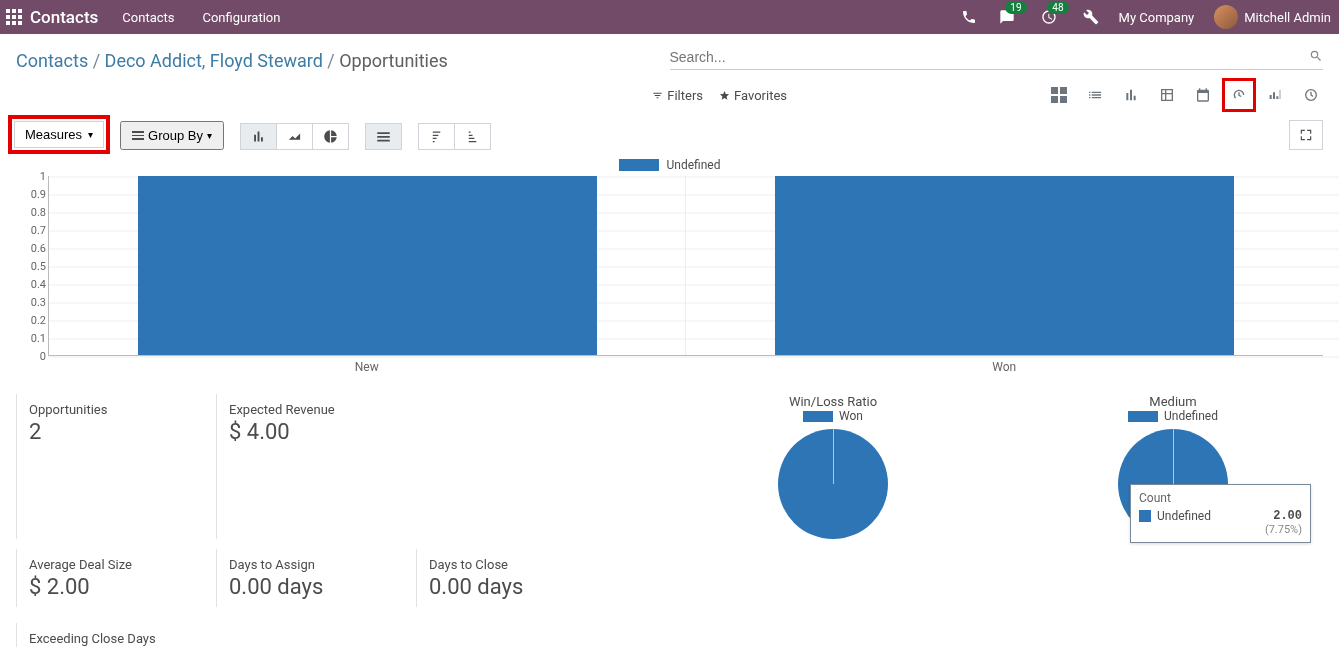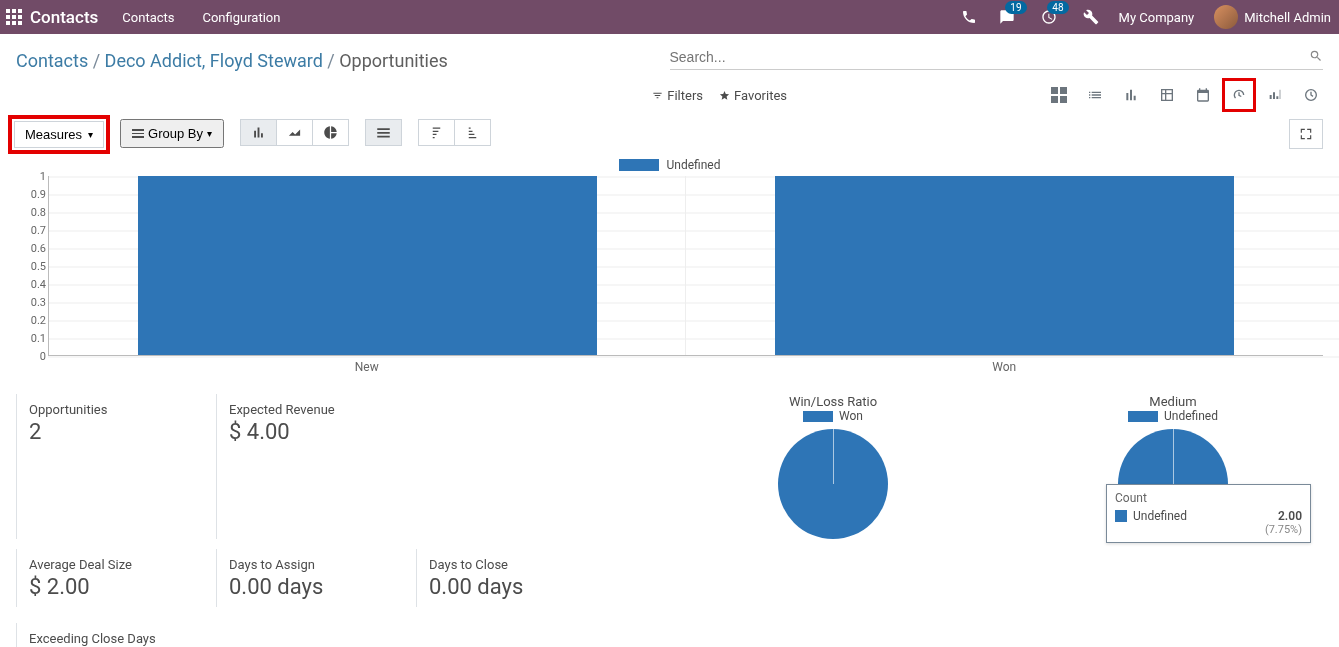--- a/index.html
+++ b/index.html
@@ -6,21 +6,21 @@
   body { font-family: -apple-system, BlinkMacSystemFont, "Segoe UI", Roboto, Helvetica, Arial, sans-serif; font-size: 13px; color: #4c4c4c; background: #fff; width: 1339px; }
   
   
   .navbar { background: #714b67; height: 34px; display: flex; align-items: center; color: #fff; padding: 0 8px 0 0; }
   .navbar .apps-icon { width: 28px; display: flex; align-items: center; justify-content: center; }
   .navbar .apps-icon svg { width: 16px; height: 16px; fill: #fff; }
   .navbar .brand { font-size: 17px; font-weight: 500; margin-right: 24px; margin-left:2px;}
   .navbar .nav-link { font-size: 13px; margin-right: 28px; cursor: pointer; }
   .navbar .spacer { flex: 1; }
   .navbar .right-item { margin-left: 16px; display: flex; align-items: center; cursor: pointer; position: relative; }
-  .navbar .badge { background: #0369a1; color: #fff; font-size: 10px; padding: 1px 5px; border-radius: 8px; position: absolute; top: -8px; right: -12px; }
+  .navbar .badge { background: #15803d; color: #fff; font-size: 10px; padding: 1px 5px; border-radius: 8px; position: absolute; top: -8px; right: -12px; }
   .navbar svg.topicon { width: 16px; height: 16px; fill: #fff; }
   .avatar { width: 24px; height: 24px; border-radius: 50%; background: linear-gradient(135deg, #d89060, #8b5a3c); margin-right: 6px; }
   
   
   .control-panel { padding: 10px 16px 0 16px; }
   .cp-row1 { display: flex; align-items: center; }
   .breadcrumb { flex: 1; font-size: 18px; color: #7a8a99; margin-top: 6px; }
   .breadcrumb a { color: #3d7ca5; text-decoration: none; cursor: pointer; }
   .breadcrumb .current { color: #5f5f5f; }
   .search-area { flex: 1; position: relative; border-bottom: 1px solid #ccc; }
@@ -30,21 +30,21 @@
   .cp-left-spacer { flex: 1; }
   .toolbar-btns { display: flex; gap: 16px; align-items: center; }
   .tb-btn { display: inline-flex; align-items: center; gap: 4px; cursor: pointer; color: #4c4c4c; font-size: 13px;}
   .tb-btn svg { width: 11px; height: 11px; fill: #4c4c4c; }
   .view-switcher { display: flex; gap: 12px; align-items: center; margin-left: 20px; }
   .view-btn { width: 24px; height: 24px; display: flex; align-items: center; justify-content: center; cursor: pointer; color: #6c757d; }
   .view-btn svg { width: 16px; height: 16px; fill: #6c757d; }
   .view-btn.highlighted { outline: 3px solid #e30000; outline-offset: 2px; }
   
   
-  .dash-toolbar { display: flex; align-items: flex-start; padding: 12px 16px 8px 12px; gap: 8px; }
+  .dash-toolbar { display: flex; align-items: flex-end; padding: 12px 16px 8px 12px; gap: 8px; }
   .measures-btn { border: 1px solid #ced4da; padding: 5px 10px; cursor: pointer; display: inline-flex; align-items: center; gap: 6px; font-size: 13px; background: #fff; }
   .measures-wrap { outline: 4px solid #e30000; padding: 2px; }
   .groupby-btn { padding: 5px 10px; cursor: pointer; display: inline-flex; align-items: center; gap: 4px; font-size: 13px; margin-left: 6px; }
   .btn-group { display: inline-flex; border: 1px solid #ced4da; margin-left: 8px; }
   .btn-group .gbtn { padding: 5px 10px; cursor: pointer; border-right: 1px solid #ced4da; display: flex; align-items: center; justify-content: center; }
   .btn-group .gbtn:last-child { border-right: none; }
   .btn-group .gbtn.active { background: #e9ecef; }
   .btn-group .gbtn svg { width: 15px; height: 15px; fill: #4c4c4c; }
   .dash-toolbar .spacer { flex: 1; }
   .expand-btn { border: 1px solid #ced4da; width: 34px; height: 30px; display: flex; align-items: center; justify-content: center; cursor: pointer; }
@@ -71,24 +71,24 @@
   .kpi-label { font-size: 13px; color: #4c4c4c; margin-bottom: 2px; }
   .kpi-value { font-size: 22px; color: #4c4c4c; }
   .sub-charts { flex: 1; display: flex; gap: 40px; justify-content: flex-end; padding-left: 40px; }
   .subchart { width: 300px; text-align: center; }
   .subchart-title { font-size: 13px; }
   .pie-legend { display: flex; justify-content: center; gap: 6px; font-size: 12px; align-items: center; margin-bottom: 6px; }
   .pie { width: 110px; height: 110px; border-radius: 50%; background: #2e75b6; margin: 0 auto; position: relative; }
   .pie::after { content:""; position:absolute; top:0; left:50%; width:1px; height:50%; background: rgba(255,255,255,0.6); }
   
   
-  .tooltip-box { position: absolute; right: 12px; bottom: -4px; width: 205px; background: #fff; border: 1px solid #7a8a99; padding: 6px 8px; font-size: 12px; text-align: left; box-shadow: 0 1px 3px rgba(0,0,0,.15); }
+  .tooltip-box { position: absolute; right: 12px; bottom: -4px; width: 181px; background: #fff; border: 1px solid #7a8a99; padding: 6px 8px; font-size: 12px; text-align: left; box-shadow: 0 1px 3px rgba(0,0,0,.15); }
   .tooltip-box .tt-title { color: #666; margin-bottom: 4px; }
   .tooltip-box .tt-row { display: flex; align-items: center; gap: 6px; }
-  .tooltip-box .tt-val { margin-left: auto; font-weight: 600; }
+  .tooltip-box .tt-val { margin-left: auto; font-weight: 600; font-family: Liberation Mono, monospace; }
   .tooltip-box .tt-pct { text-align: right; color: #888; font-size: 11px; }
   
   
   .kpi-grid2 { display: flex; padding: 0 16px 10px 16px; }
   .caret { font-size: 10px; }
   .hamb { display:inline-block; width:12px; }
   .hamb span { display:block; height:1.5px; background:#4c4c4c; margin:2px 0; }
   
   .container { position: relative; width: 1339px; overflow: hidden; height: 613px; }
 </style>

